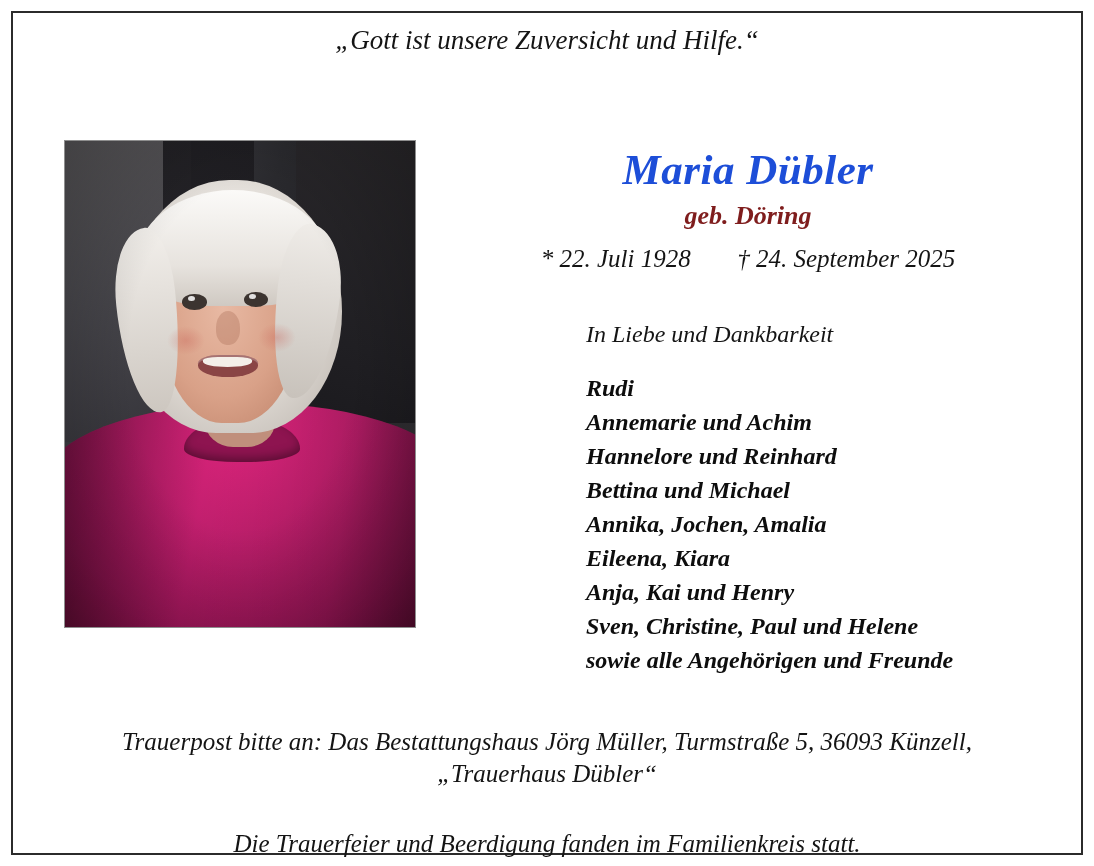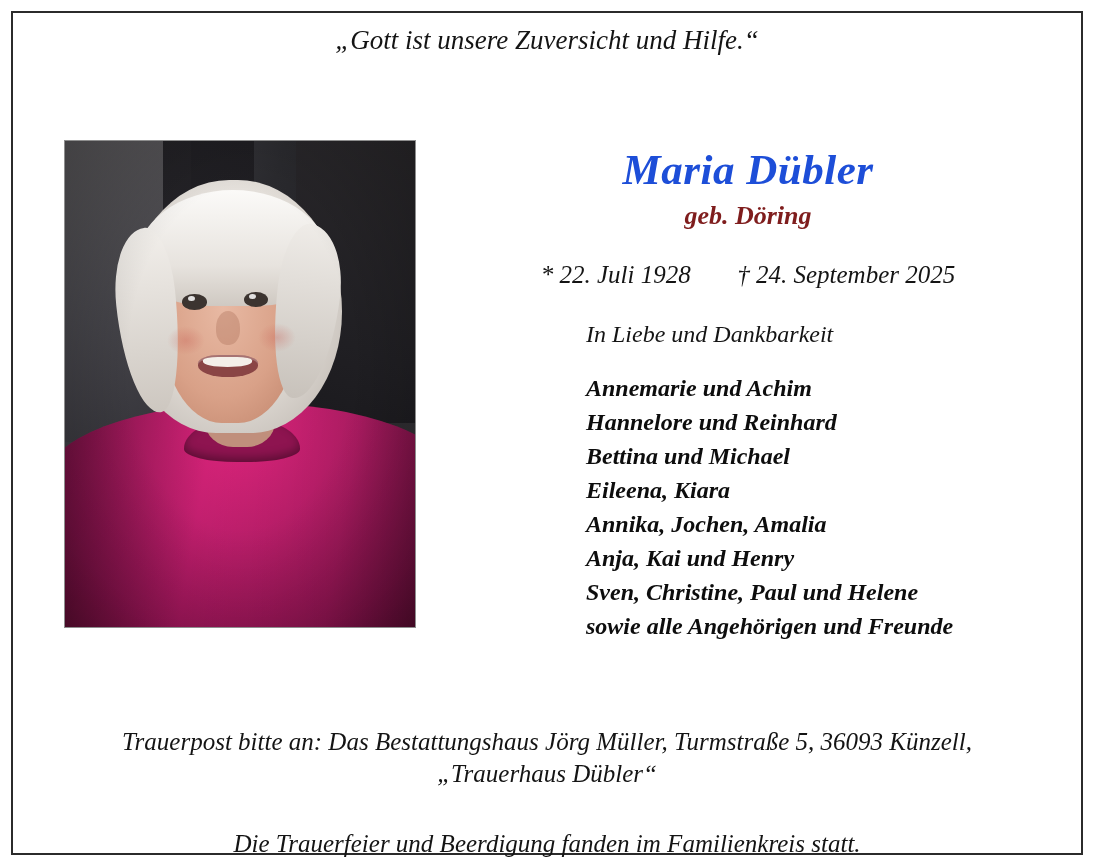--- a/index.html
+++ b/index.html
@@ -250,21 +250,21 @@
     font-size: 26px;
     font-weight: bold;
     font-style: italic;
     margin-top: 8px;
     color: #7f1d1d;
   }
   .dates-row {
     text-align: center;
     font-size: 25px;
     font-style: italic;
-    margin-top: 30px;
+    margin-top: 14px;
     color: #141414;
     white-space: nowrap;
   }
   .dates-row .gap { display: inline-block; width: 34px; }
 
   .dedication {
     position: absolute;
     left: 586px;
     top: 321px;
     font-size: 24px;
@@ -355,25 +355,26 @@
     <div class="dates-row">
       <span>* 22. Juli 1928</span>
       <span class="gap"></span>
       <span>† 24. September 2025</span>
     </div>
   </div>
 
   <div class="dedication">In Liebe und Dankbarkeit</div>
 
   <div class="mourners">
+    <div>Rudi</div>
     <div>Annemarie und Achim</div>
     <div>Hannelore und Reinhard</div>
     <div>Bettina und Michael</div>
+    <div>Annika, Jochen, Amalia</div>
     <div>Eileena, Kiara</div>
-    <div>Annika, Jochen, Amalia</div>
     <div>Anja, Kai und Henry</div>
     <div>Sven, Christine, Paul und Helene</div>
     <div>sowie alle Angehörigen und Freunde</div>
   </div>
 
   <div class="footer">
     <div class="line1">Trauerpost bitte an: Das Bestattungshaus Jörg Müller, Turmstraße 5, 36093 Künzell,</div>
     <div class="line2">„Trauerhaus Dübler“</div>
     <div class="line3">Die Trauerfeier und Beerdigung fanden im Familienkreis statt.</div>
   </div>

